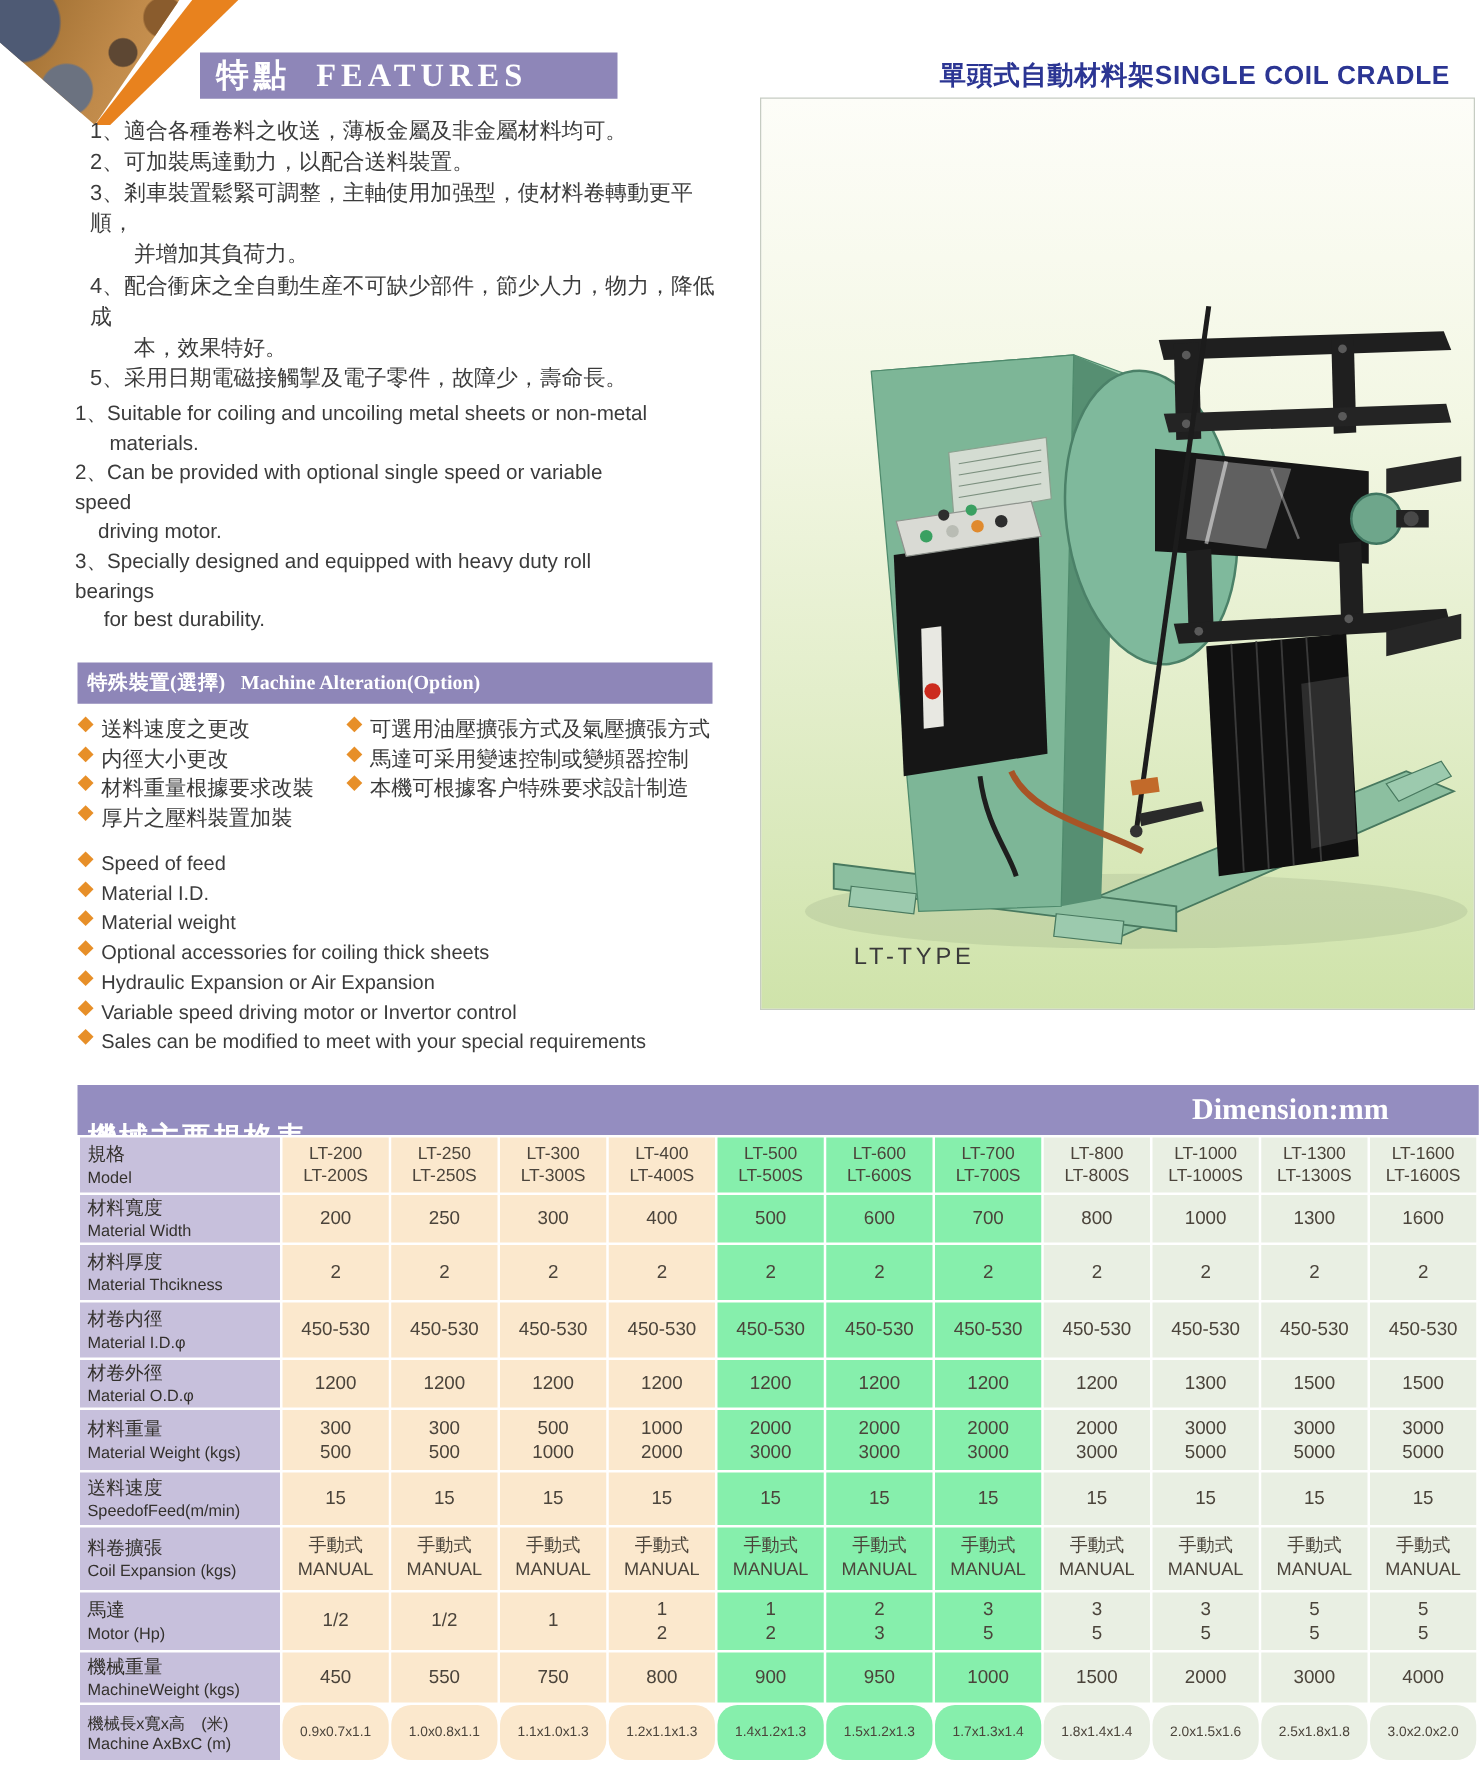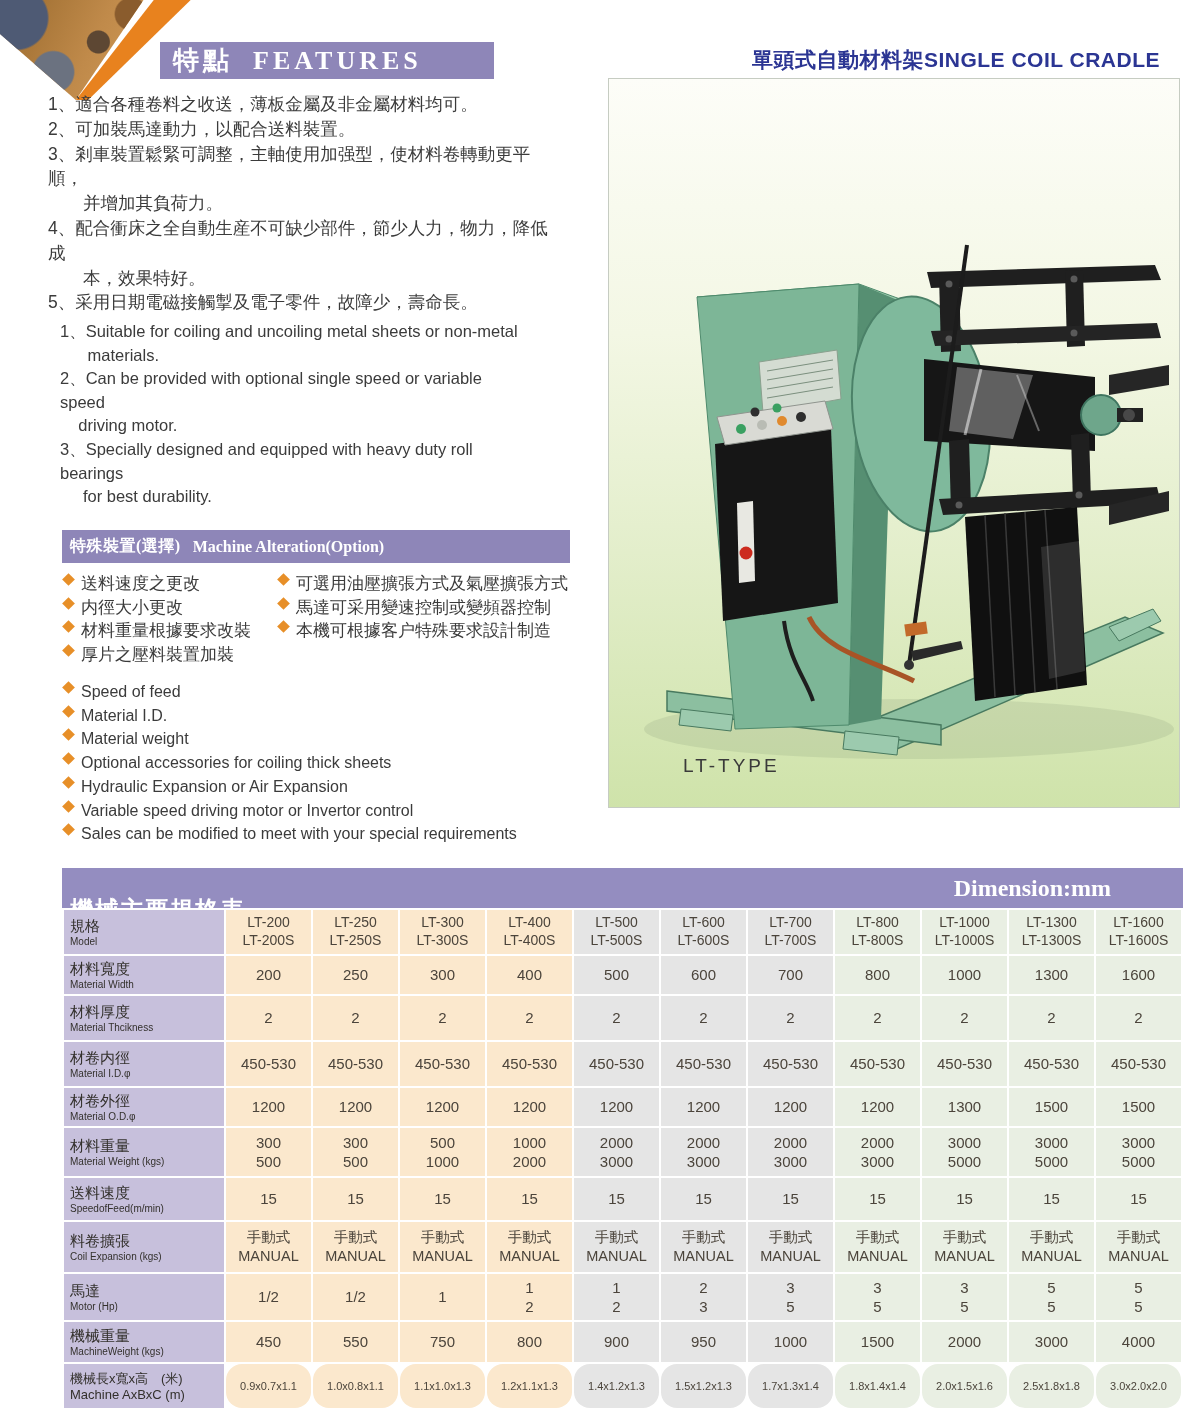--- a/index.html
+++ b/index.html
@@ -30,21 +30,21 @@
          font-family:"Liberation Serif", serif; font-weight:bold; display:flex; align-items:center; }
   .features-bar { left:160px; top:42px; width:334px; height:37px; font-size:26px; padding-left:13px; }
   .features-bar .zh { letter-spacing:4px; }
   .features-bar .en { margin-left:20px; letter-spacing:4px; }
   .alt-bar { left:62px; top:530px; width:508px; height:33px; font-size:16px; padding-left:8px;align-items:center; }
   .alt-bar .zh { letter-spacing:0.5px; }
   .alt-bar .en { margin-left:12px; }
 
   
   .txtblock { position:absolute; white-space:pre-wrap; }
-  .features-zh { left:48px; top:92px; width:540px; font-size:17.5px; line-height:24.8px; color:#3b3b3b; }
+  .features-zh { left:72px; top:92px; width:540px; font-size:17.5px; line-height:24.8px; color:#3b3b3b; }
   .features-en { left:60px; top:320px; width:545px; font-size:16.5px; line-height:23.6px; color:#3b3b3b; }
 
   
   .alt-zh { position:absolute; left:62px; top:572px; width:520px; display:flex; }
   .alt-col { display:flex; flex-direction:column; }
   .alt-col.left  { width:215px; }
   .alt-col.right { width:300px; }
   .opt { display:flex; align-items:flex-start; font-size:17px; line-height:23.5px; color:#3b3b3b; }
   .diamond { flex:0 0 auto; width:9px; height:9px; background:#e78f28; transform:rotate(45deg);
              margin:3px 8px 0 2px; }
@@ -64,25 +64,25 @@
   .spec-bar { left:62px; top:868px; width:1121px; height:40px; background:#948dc0;
               font-size:24px; padding-left:8px; }
   .spec-bar .zh { letter-spacing:1px;margin-top:44px; }
   .spec-bar .dim { margin-left:auto; margin-right:72px; font-size:24px; }
   .spec-table { position:absolute; left:62px; top:908px; width:1121px;
                 border-collapse:separate; border-spacing:2px; table-layout:fixed; color:#4b443b; }
   .spec-table col.label-col { width:160px; }
   .spec-table th { background:#c7c0dc; text-align:left; font-weight:normal;
                    padding:2px 3px 1px 6px; vertical-align:middle; }
   .spec-table th .lz { font-size:15px; color:#33302c; line-height:1.25; }
-  .spec-table th .le { font-size:10px; color:#33302c; line-height:1.2; }
+  .spec-table th .le { font-size:13px; color:#33302c; line-height:1.2; }
   .spec-table td { text-align:center; vertical-align:middle; font-size:15px; line-height:1.28; }
   .spec-table td div { white-space:nowrap; }
   .c-peach { background:#fbe8cd; }
-  .c-blue  { background:#e5e5e5; }
+  .c-blue  { background:#86efac; }
   .c-green { background:#e9efe3; }
   tr.r-model td { font-size:14px;margin-top:24px; }
   tr.r-coil td  { font-size:14.5px; }
   tr.r-dims td  { font-size:11px;border-radius:16px; }
   tr.r-dims th .lz, tr.r-dims th .le { font-size:13px; }
   tr.r-model{height:44px;} tr.r-width{height:38px;} tr.r-thick{height:44px;}
   tr.r-id{height:44px;} tr.r-od{height:38px;} tr.r-weight{height:48px;margin-left:44px;}
   tr.r-speed{height:42px;} tr.r-coil{height:50px;} tr.r-motor{height:46px;}
   tr.r-mweight{height:40px;} tr.r-dims{height:44px;}
 </style>

